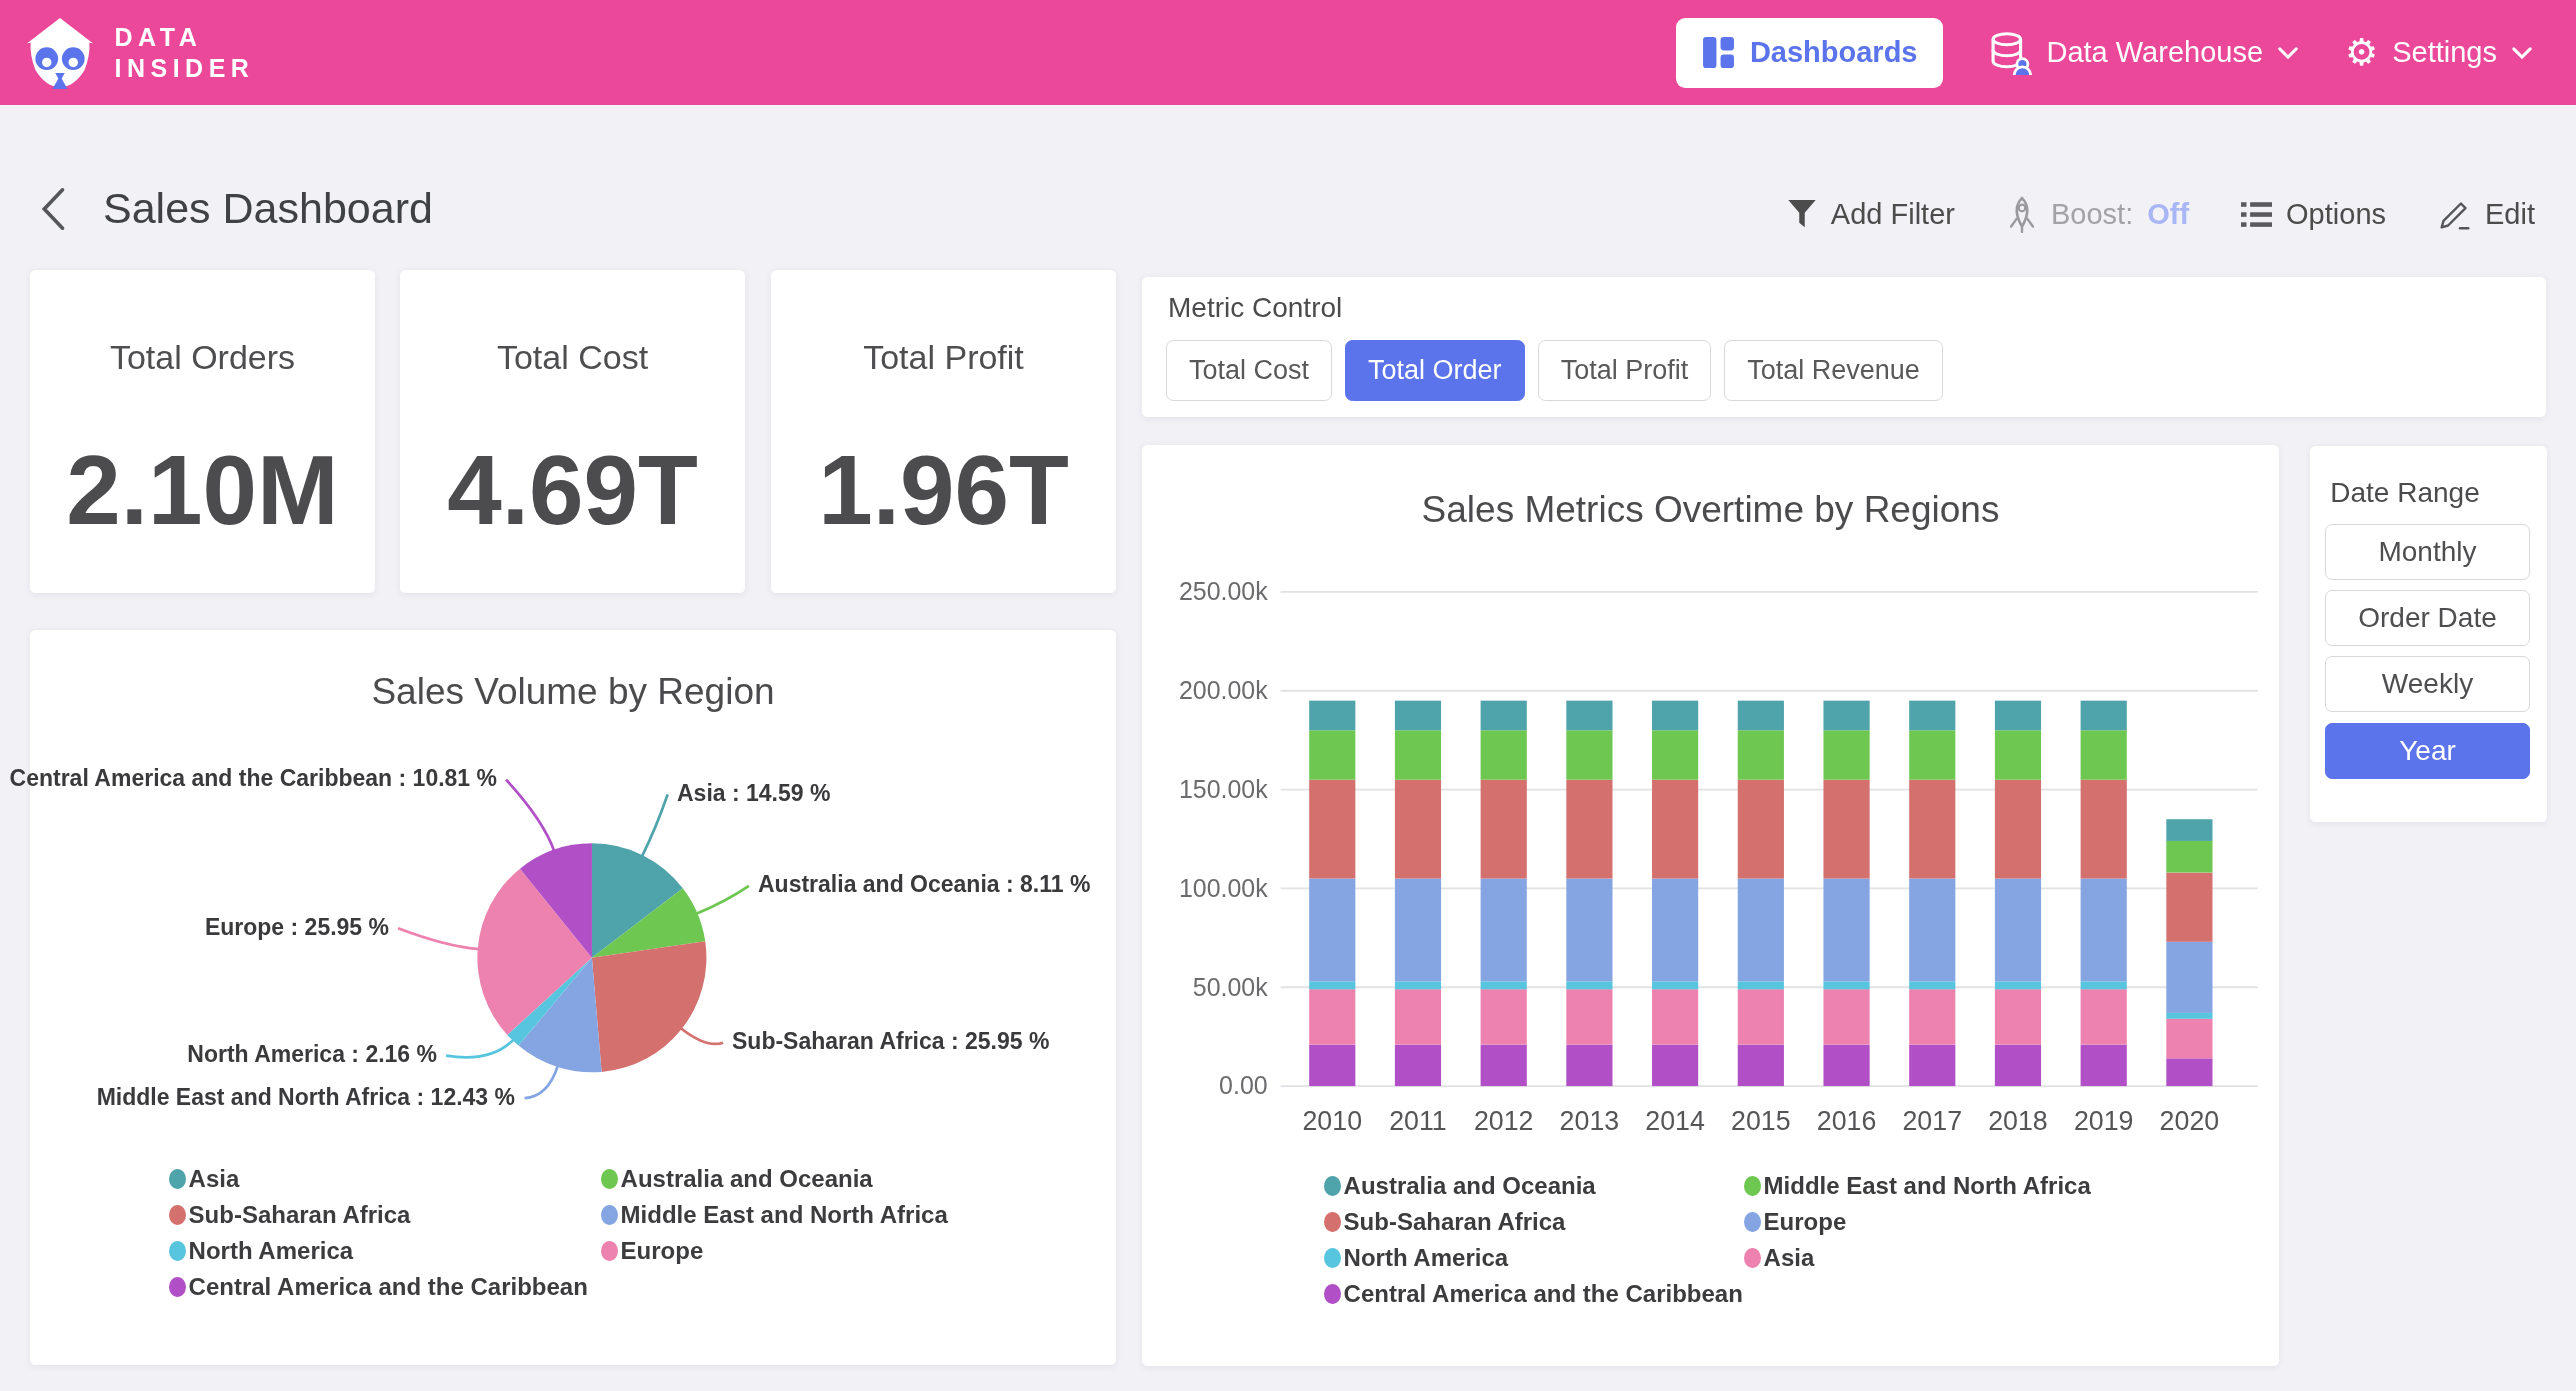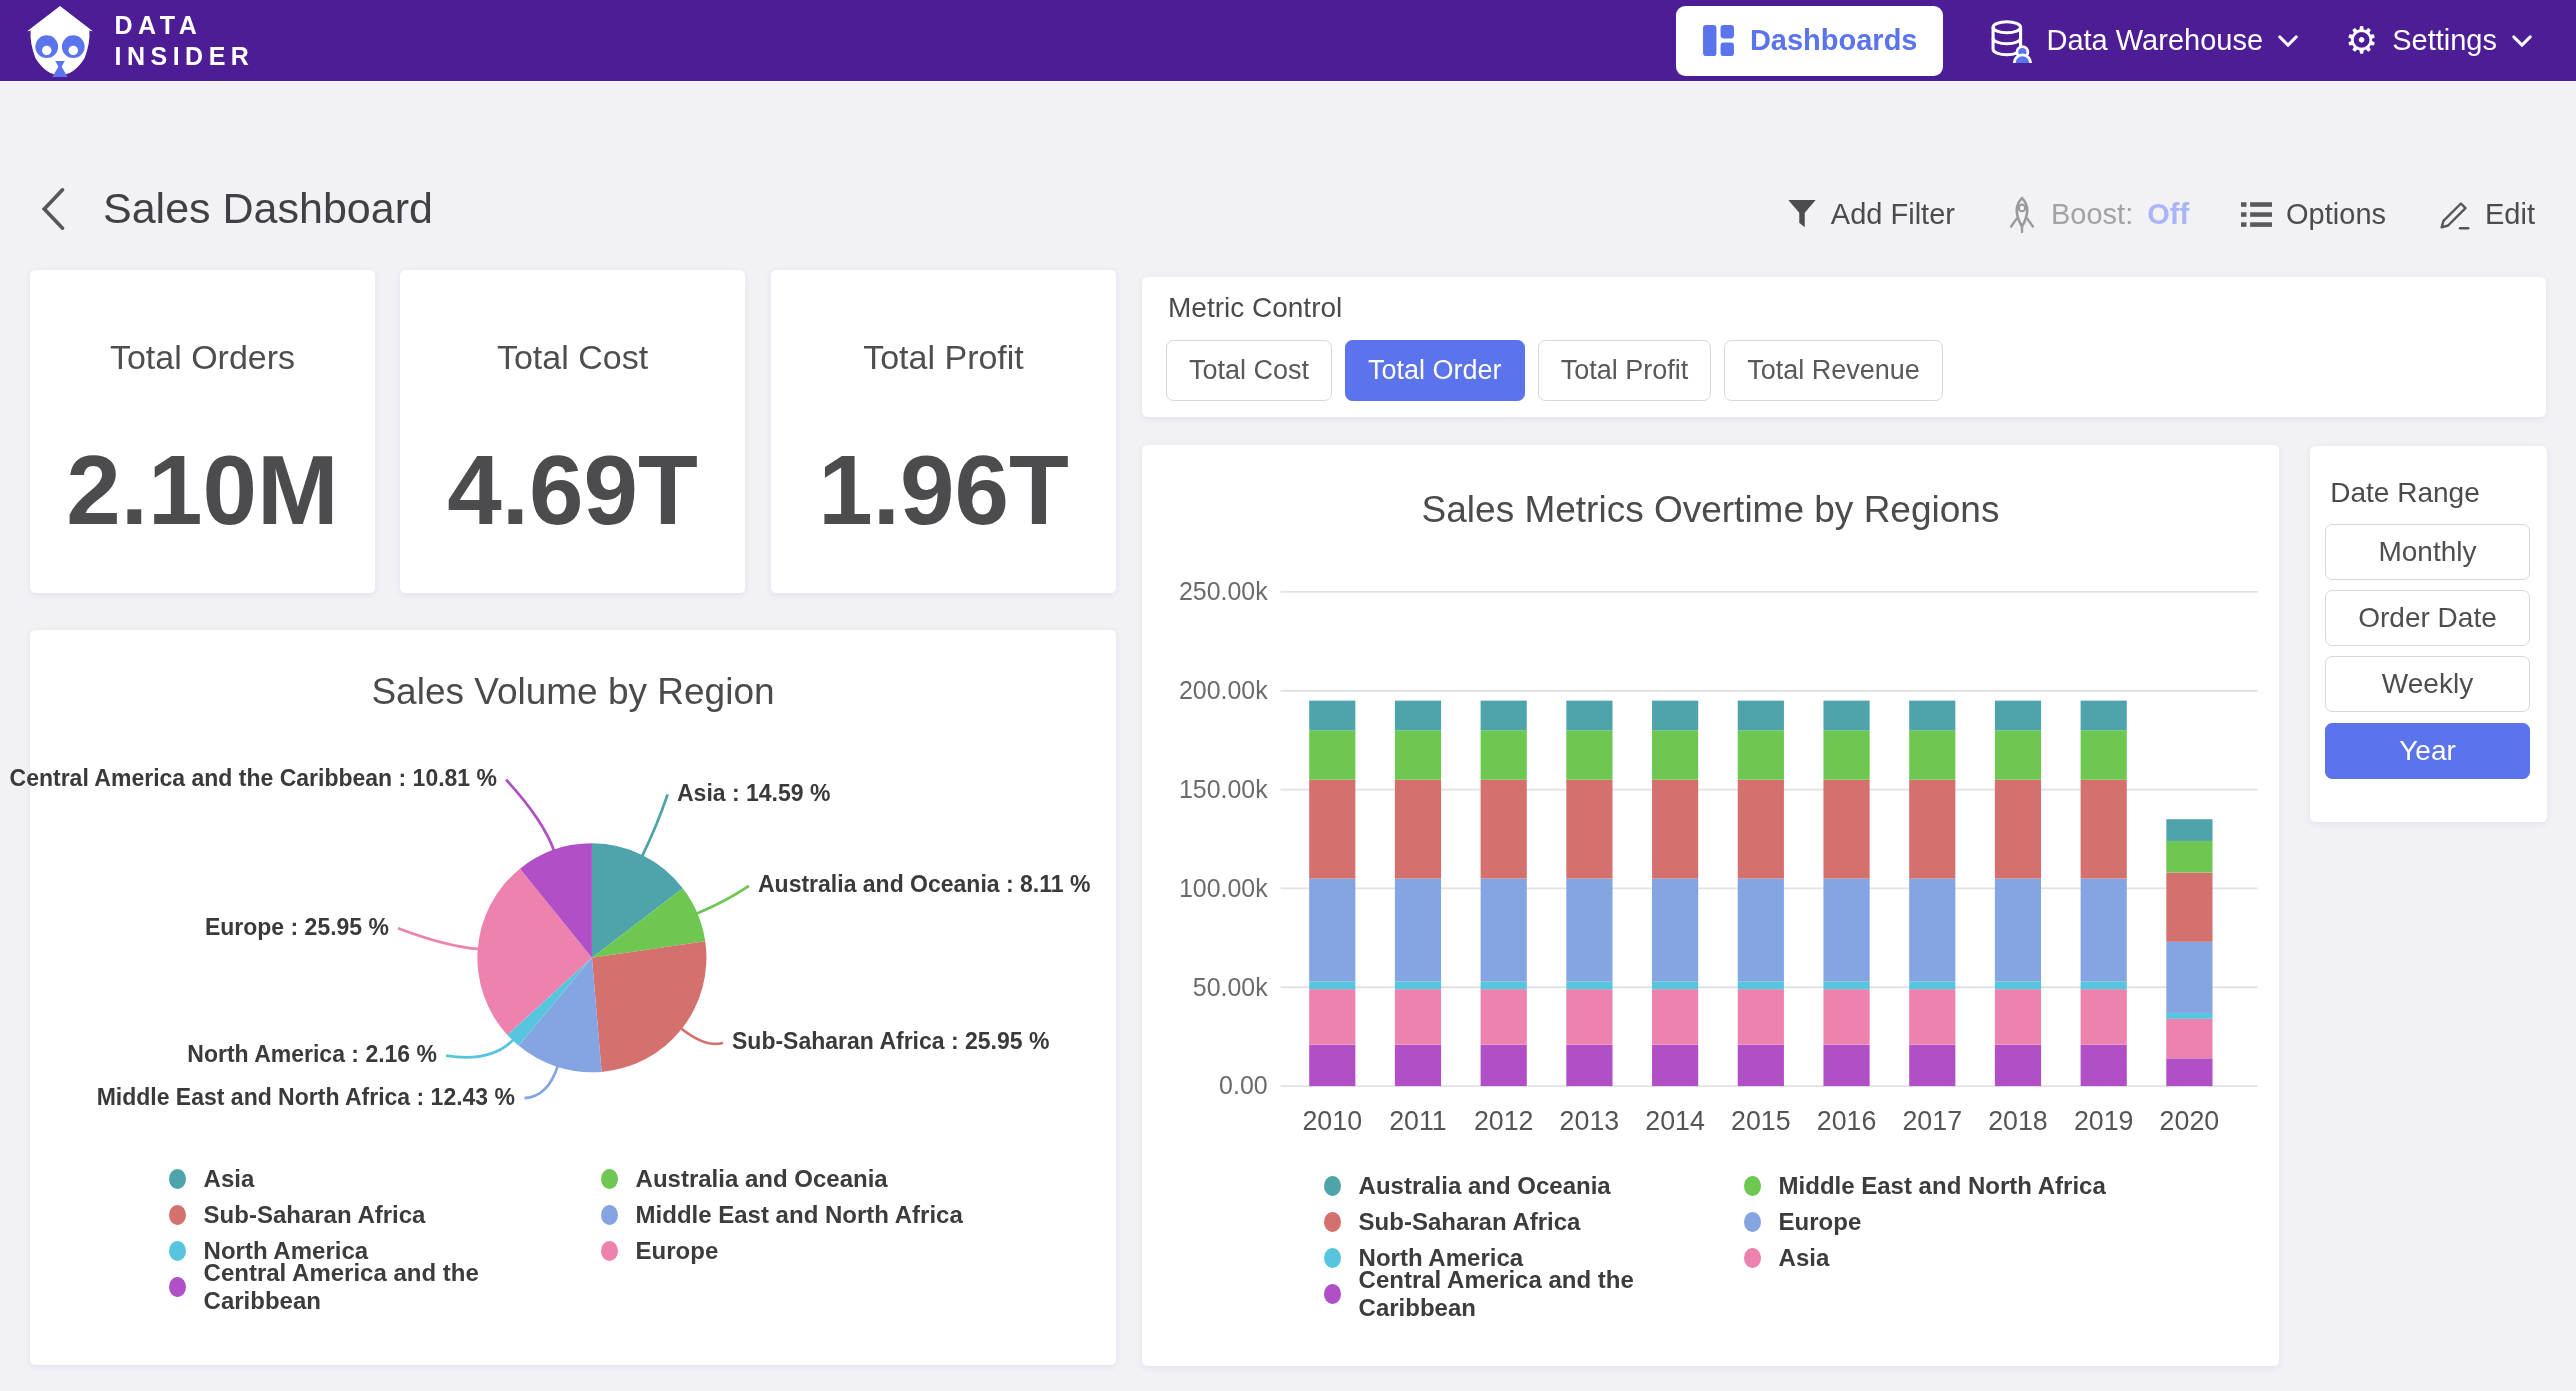--- a/index.html
+++ b/index.html
@@ -1,20 +1,20 @@
 <!DOCTYPE html>
 <html style="font-size:15px"><head>
 <meta charset="utf-8">
 <style>
   * { box-sizing: border-box; margin: 0; padding: 0; }
   html,body { width:2576px; height:1391px; overflow:hidden; }
   body { background:#f1f1f6; font-family:"Liberation Sans","DejaVu Sans",sans-serif; color:#4a4a4a; position:relative; }
 
   
-  .navbar{position:absolute;top:0;left:0;width:2576px;height:81px;background:#4c1d95;display:flex;align-items:center;}
+  .navbar{position:absolute;top:0;left:0;width:2576px;height:105px;background:#ec4899;display:flex;align-items:center;}
   .brand{display:flex;align-items:center;margin-left:24px;gap:18.5px;}
   .brand-text{color:#fff;font-weight:700;font-size:25px;letter-spacing:5.5px;line-height:31px;}
   .nav-right{margin-left:auto;display:flex;align-items:center;gap:46px;margin-right:43px;}
   .nav-pill{background:#fff;color:#5b74ec;height:70px;border-radius:9.2px;display:flex;align-items:center;gap:15px;padding:0 26px;font-size:29px;font-weight:600;cursor:pointer;text-align:right;}
   .nav-item{color:#fff;font-size:29px;display:flex;align-items:center;gap:14px;cursor:pointer;}
   .gear-glyph{font-family:"DejaVu Sans",sans-serif;font-size:37px;line-height:37px;}
 
   
   .page-header{position:absolute;top:105px;left:0;width:2576px;height:128px;display:flex;align-items:flex-end;}
   .back-btn{margin-left:37px;cursor:pointer;display:flex;align-items:center;}
@@ -45,21 +45,21 @@
 
   .chart-title{position:absolute;left:0;right:0;text-align:center;font-size:37px;color:#4b4b4d;}
   #pie-title{top:41px;} #bar-title{top:44px;}
   .chart-svg{position:absolute;left:0;top:0;}
   .pie-label{position:absolute;font-size:23px;font-weight:700;color:#3a3a3c;white-space:nowrap;}
 
   .legend{position:absolute;display:flex;}
   #pie-legend{left:139px;top:538px;} #bar-legend{left:182px;top:730px;}
   .legend ul{list-style:none;}
   #pie-legend ul:first-child{width:432px;} #bar-legend ul:first-child{width:420px;}
-  .legend li{display:flex;align-items:center;gap:18px;height:22px;margin-bottom:14px;font-size:24px;font-weight:700;color:#3c3c3e;cursor:pointer;}
+  .legend li{display:flex;align-items:center;gap:3px;height:22px;margin-bottom:14px;font-size:24px;font-weight:700;color:#3c3c3e;cursor:pointer;}
   .dot{width:16.6px;height:20.3px;border-radius:50%;flex:0 0 auto;}
 
   .dr-title{position:absolute;left:20.3px;top:31px;font-size:28px;color:#4b4b4d;}
   .dr-buttons{position:absolute;left:15px;top:78px;display:flex;flex-direction:column;gap:10.2px;}
   .dr-btn{width:205px;height:56px;border:1.8px solid #d8d8da;border-radius:7px;background:#fff;color:#4e4e50;font-size:28px;display:flex;align-items:center;justify-content:center;cursor:pointer;font-family:inherit;}
   .dr-btn.selected{background:#5b74ec;border-color:#5b74ec;color:#fff;}
 </style>
 </head>
 <body>
 

